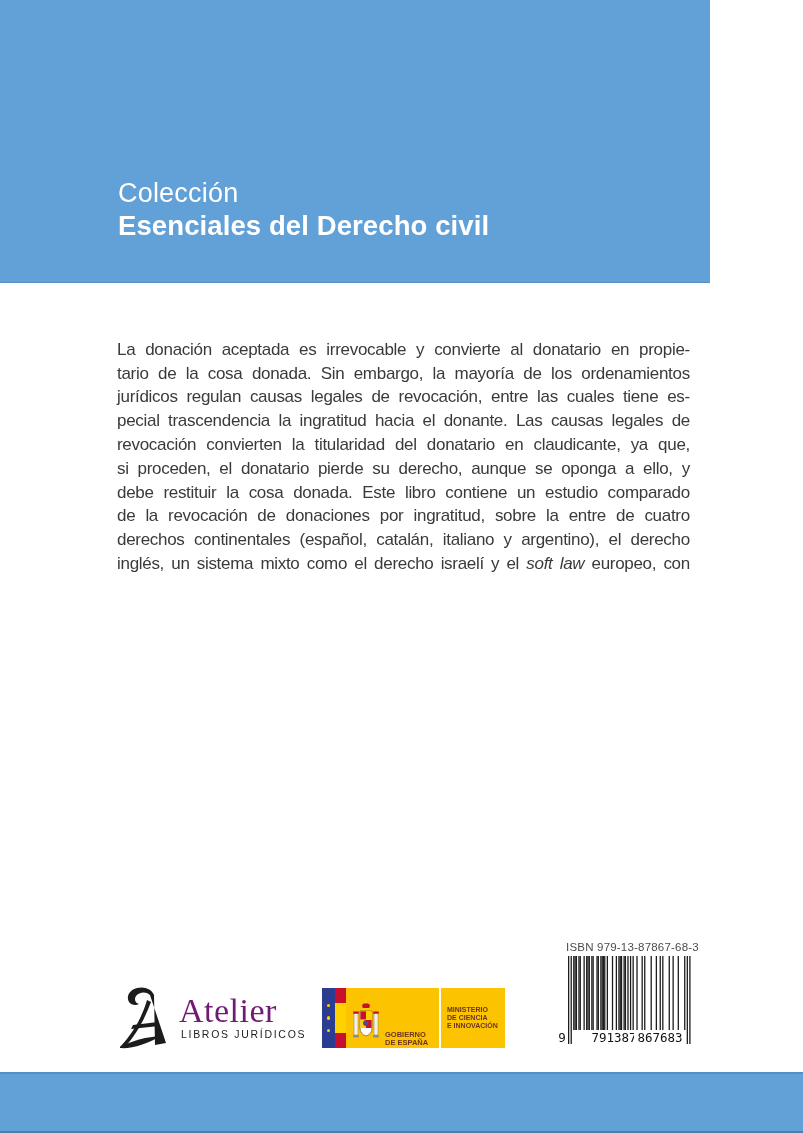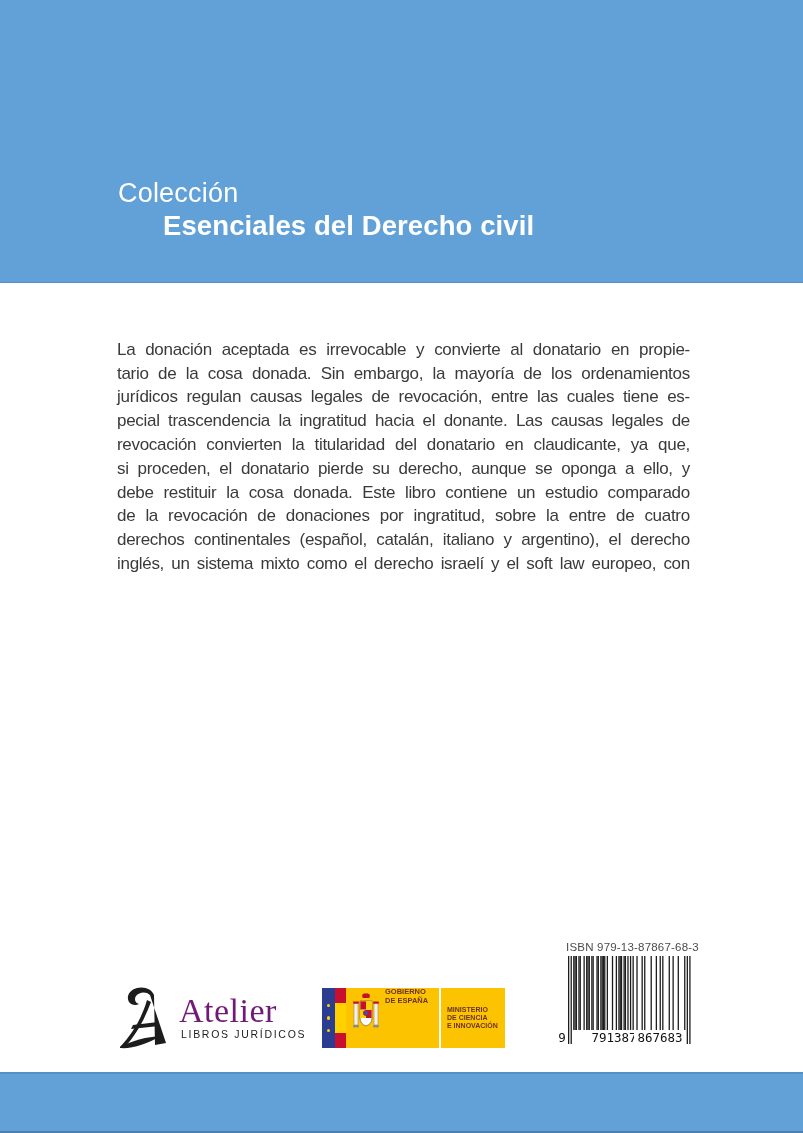--- a/index.html
+++ b/index.html
@@ -4,49 +4,49 @@
 <style>
   html,body{margin:0;padding:0;background:#e8e8e8;}
   .page{
     position:relative;width:803px;height:1133px;background:#ffffff;
     margin:0 auto;overflow:hidden;
     font-family:"Liberation Sans", sans-serif;
   }
 
   
   .band-top{
-    position:absolute;left:0;top:0;width:803px;height:282px;
+    position:absolute;left:0;top:0;width:710px;height:282px;
     background:#61A1D8;border-bottom:1px solid #5590C4;
   }
   .band-bottom{
     position:absolute;left:0;top:1072px;width:803px;height:61px;
     background:#61A1D8;border-top:2px solid #5590C4;border-bottom:2px solid #4C7FAD;
     box-sizing:border-box;
   }
   .collection-label{
     position:absolute;left:118px;top:178px;
     font-size:27px;font-weight:400;color:#ffffff;letter-spacing:0.2px;
   }
   .collection-title{
     position:absolute;left:118px;top:210px;
-    font-size:27.5px;font-weight:700;color:#ffffff;letter-spacing:0.1px;margin-left:45px;
+    font-size:27.5px;font-weight:700;color:#ffffff;letter-spacing:0.1px;
   }
 
   
   .synopsis{
     position:absolute;left:117px;top:336px;width:573px;
     font-size:17px;letter-spacing:-0.3px;color:#3a3a3a;
   }
   .syn-line{
     display:flex;justify-content:space-between;
     height:23.8px;align-items:flex-end;white-space:pre;
   }
   .syn-line.last{display:block;white-space:normal;text-align:left;}
   .syn-line .w{flex:0 0 auto;}
-  .syn-line .it{margin-top:30px;}
+  .syn-line .it{font-style:italic;margin-top:30px;}
 
   
   .atelier{position:absolute;left:112px;top:984px;width:200px;height:70px;}
   .atelier-mark{position:absolute;left:2px;top:2px;width:64px;height:64px;}
   .atelier-name{
     position:absolute;left:67px;top:8px;
     font-family:"Liberation Serif", serif;font-size:34px;color:#701a75;letter-spacing:0.5px;
   }
   .atelier-tagline{
     position:absolute;left:69px;top:44px;
@@ -54,21 +54,21 @@
   }
 
   
   .gov{position:absolute;left:322px;top:988px;width:183px;height:60px;display:flex;}
   .eu-bar{width:13px;background:#2B3D91;display:flex;flex-direction:column;
     align-items:center;justify-content:center;gap:9px;}
   .eu-dot{width:3.5px;height:3.5px;border-radius:50%;background:#FFD100;}
   .flag-col{width:11px;display:flex;flex-direction:column;}
   .flag-col .r{flex:1;background:#C8102E;}
   .flag-col .y{flex:2;background:#FFD100;}
-  .gob-field{flex:1;background:#FCC300;display:flex;align-items:flex-start;}
+  .gob-field{flex:1;background:#FCC300;display:flex;align-items:flex-end;}
   .arms{margin-left:5px;width:30px;height:50px;flex:0 0 auto;}
   .gob-text{margin-left:4px;font-size:7.5px;line-height:8.6px;font-weight:700;color:#6B3420;}
   .gov-divider{width:2px;background:#ffffff;}
   .min-field{width:64px;background:#FCC300;display:flex;align-items:center;box-sizing:border-box;padding-left:6px;}
   .min-text{font-size:7px;line-height:8.2px;font-weight:700;color:#6B3420;}
 
   
   .barcode{position:absolute;left:566px;top:941px;width:126px;}
   .isbn-label{
     text-align:left;font-size:11.5px;color:#4c4c4c;letter-spacing:0.2px;

